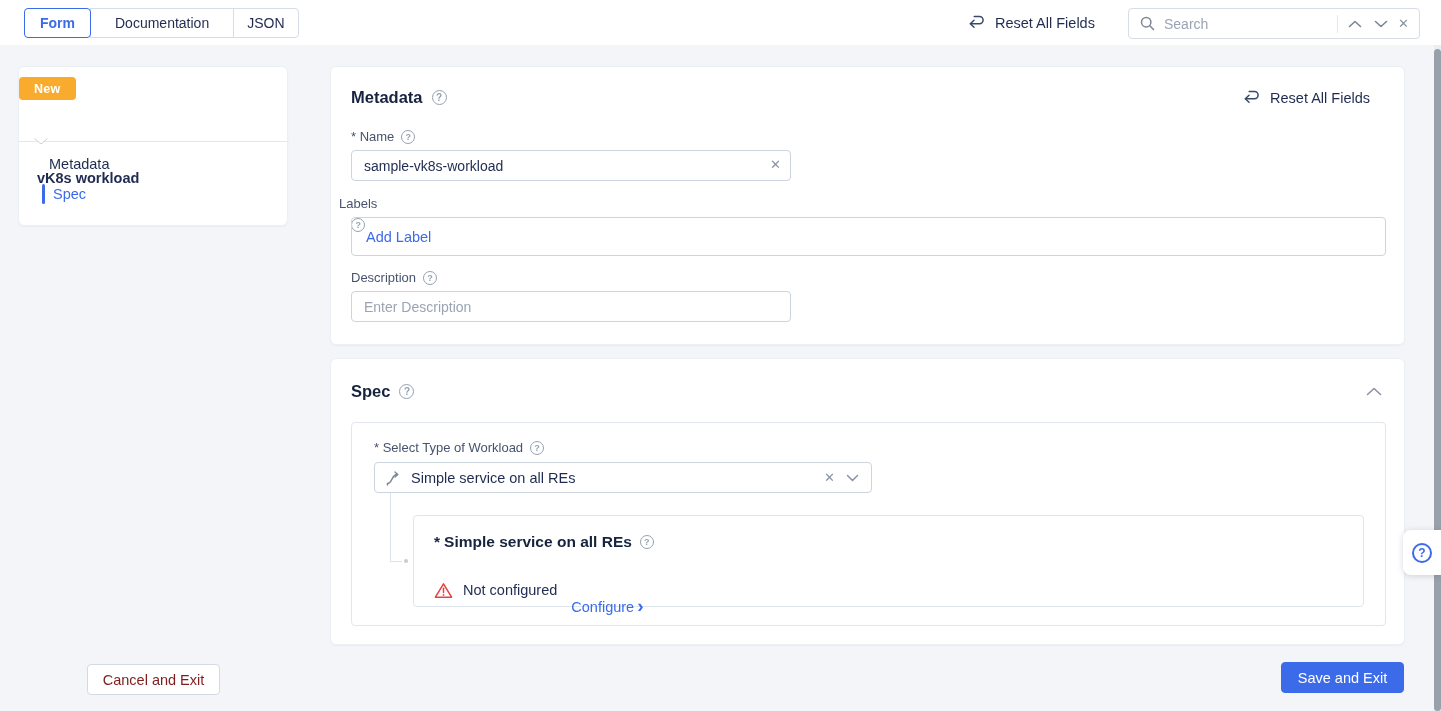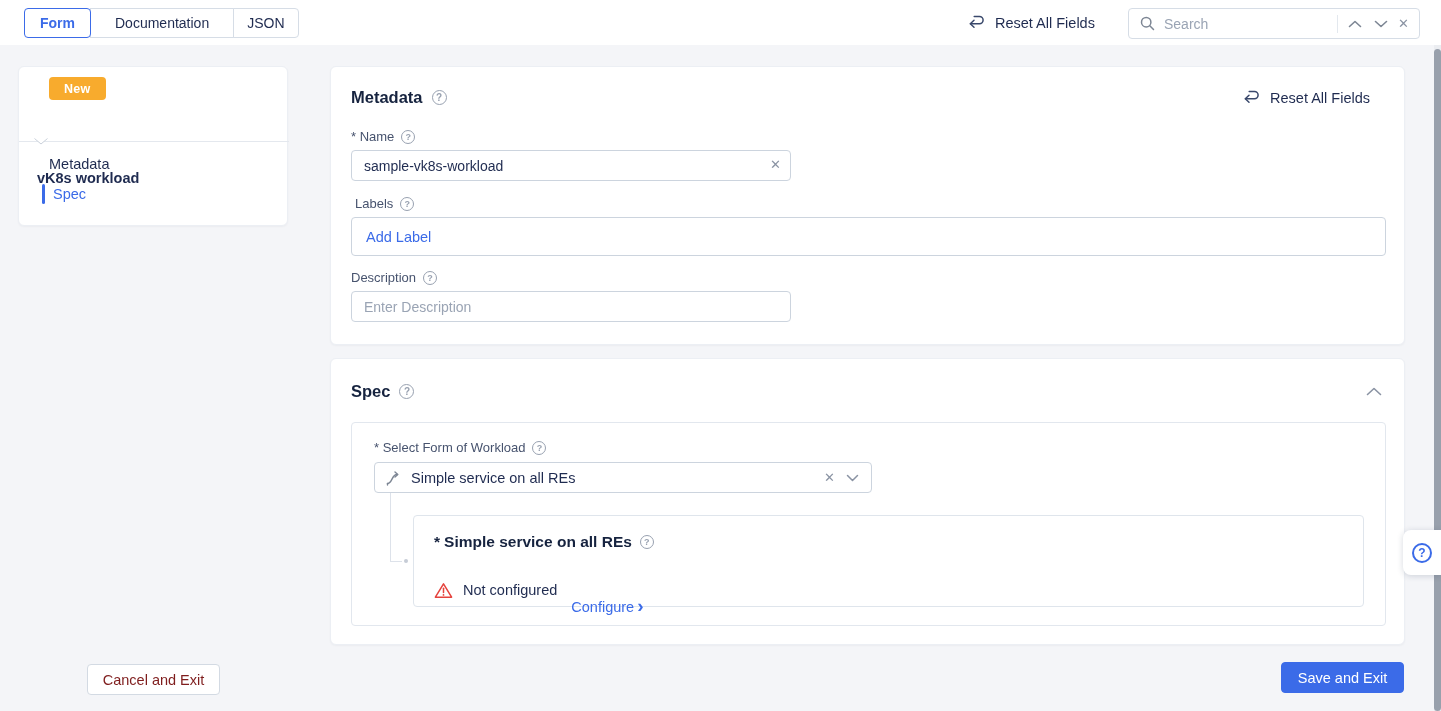--- a/index.html
+++ b/index.html
@@ -73,21 +73,21 @@
   .card {
     position:absolute; background:#fff; border-radius:6px;
     border:1px solid #eceff4; box-shadow:0 1px 2px rgba(20,30,60,.04);
   }
 
   
   .sidebar { left:18px; top:66px; width:270px; height:160px; }
   .badge-new {
     position:absolute; left:0; top:10px; height:23px; padding:0 15px;
     background:#f8ab2d; border-radius:4px; color:#fff; font-size:12.5px;
-    font-weight:bold; display:flex; align-items:center; letter-spacing:.3px;margin-left:30px;
+    font-weight:bold; display:flex; align-items:center; letter-spacing:.3px;
   }
   .sidebar-title { position:absolute; left:18px; top:103px; font-size:14.5px; font-weight:bold; }
   .sidebar-divider { position:absolute; left:0; top:74px; width:270px; height:1px; background:#e4e8ee; }
   .divider-notch { position:absolute; left:15px; top:71px; }
   .nav-item { position:absolute; font-size:14.5px; cursor:pointer; color:#1f2b50; }
   .nav-item.metadata { left:30px; top:89px; }
   .nav-item.spec { left:34px; top:119px; color:#3b6be8; }
   .nav-bar-active {
     position:absolute; left:23px; top:117px; width:3px; height:20px;
     background:#3b6be8; border-radius:2px;
@@ -110,21 +110,21 @@
   .text-input::placeholder { color:#9aa4b4; }
   .input-wrap { position:relative; display:inline-block; }
   .input-clear { position:absolute; right:10px; top:8px; }
 
   
   .metadata-card { left:330px; top:66px; width:1075px; height:279px; }
   .metadata-card .header { position:absolute; left:20px; top:21px; right:20px; display:flex; align-items:center; }
   .metadata-card .header .reset-btn { margin-left:auto; margin-right:14px; font-size:14.5px; }
   .pos-name-label { position:absolute; left:20px; top:62px; }
   .pos-name-input { position:absolute; left:20px; top:83px; }
-  .pos-labels-label { position:absolute; left:24px; top:129px; }
+  .pos-labels-label { position:absolute; left:8px; top:129px;flex-direction:column; }
   .labels-box {
     position:absolute; left:20px; top:150px; width:1035px; height:39px;
     border:1px solid #ccd4de; border-radius:4px; display:flex; align-items:center;
     padding:0 14px;
   }
   .link-blue { color:#3b6be8; font-size:14.5px; cursor:pointer; }
   .pos-desc-label { position:absolute; left:20px; top:203px; }
   .pos-desc-input { position:absolute; left:20px; top:224px; }
 
   
@@ -277,21 +277,21 @@
     </div>
     <span class="collapse-chevron">
       <svg width="16" height="9" viewBox="0 0 16 9" fill="none">
         <path d="M1.5 7.5 L8 1.5 L14.5 7.5" stroke="#8a93a3" stroke-width="1.6" stroke-linecap="round" stroke-linejoin="round"></path>
       </svg>
     </span>
   </div>
 
   <div class="spec-inner">
     <div class="field-label pos-type-label">
-      <span>* Select Form of Workload</span>
+      <span>* Select Type of Workload</span>
       <span class="qicon sm">?</span>
     </div>
 
     <div class="select-box">
       <span>
         <svg width="17" height="16" viewBox="0 0 17 16" fill="none">
           <path d="M2.5 13.5 C7.5 13.5 6.5 4.5 12 4.5" stroke="#7d8694" stroke-width="1.4" stroke-linecap="round"></path>
           <path d="M10 2 L12.8 4.5 L10 7" stroke="#7d8694" stroke-width="1.4" fill="none" stroke-linecap="round" stroke-linejoin="round"></path>
           <path d="M2.5 13.5 L2.5 15" stroke="#7d8694" stroke-width="1.4" stroke-linecap="round"></path>
         </svg>

